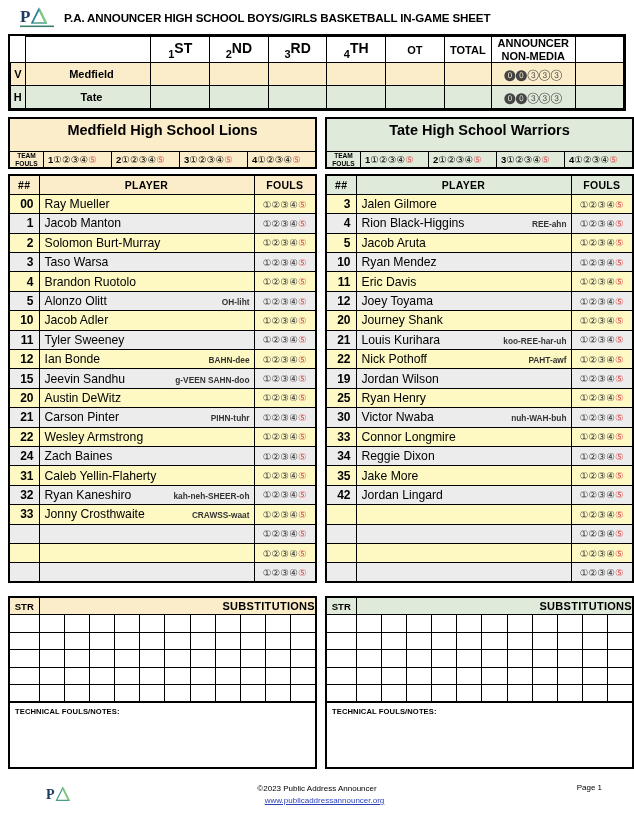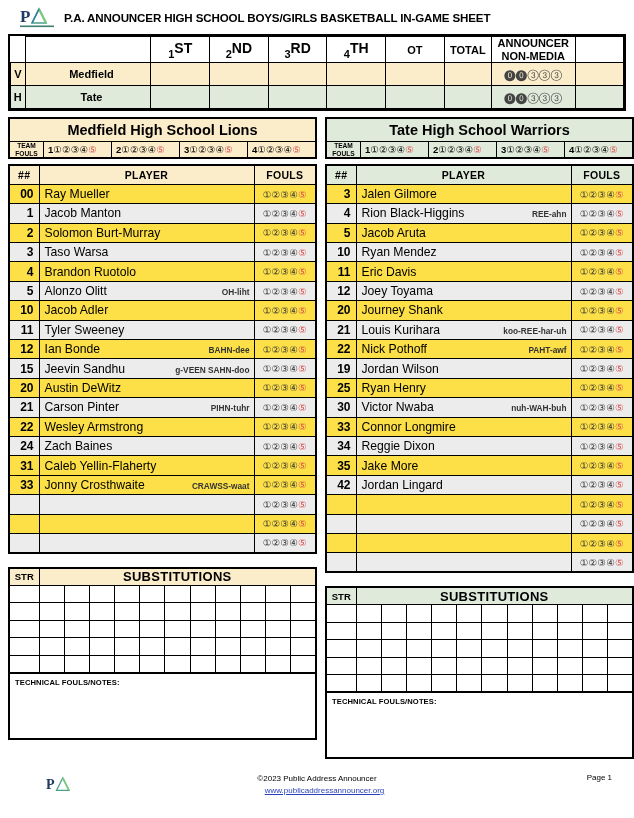--- a/index.html
+++ b/index.html
@@ -98,21 +98,21 @@
     margin: 6px 8px 0 8px;
   }
   .panel { width: 309px; flex: 0 0 309px; }
 
   .team-banner {
     border: 2px solid #000;
     border-bottom: 1px solid #000;
     text-align: center;
     font-weight: bold;
     font-size: 14.5px;
-    padding: 3px 0 3px;
+    padding: 3px 0 13px;
   }
   .banner-v { background: #fbecca; }
   .banner-h { background: #dfeada; }
 
   .tf-row {
     display: flex;
     border: 2px solid #000;
     border-top: none;
     align-items: stretch;
   }
@@ -175,40 +175,40 @@
   }
   .nm {
     font-size: 12.2px; font-weight: normal; color:#000;
     white-space: nowrap;
   }
   .pr {
     font-size: 8.3px; font-weight: bold; color:#333;
     white-space: nowrap; padding-left: 6px;
   }
   tr.alt td { background: #ececec; }
-  tr.plain td { background: #fde047; }
+  tr.plain td { background: #fef9c3; }
 
   
   table.subs {
     border-collapse: collapse;
     width: 100%;
     table-layout: fixed;
     border: 2px solid #000;
     margin-top: 13px;
   }
   table.subs th, table.subs td {
     border: 1px solid #000;
     height: 17.5px;
     padding: 0;
   }
   .subs-str {
     width: 30px; font-size: 9.5px; font-weight: bold; text-align: center;
   }
   .subs-hdr {
-    font-size: 13px; font-weight: bold; text-align: center;
+    font-size: 11px; font-weight: bold; text-align: right;
     letter-spacing: 0.3px;
     margin-left: 36px;
   }
 
   
   .notes {
     border: 2px solid #000;
     border-top: none;
     height: 66px;
     padding: 4px 5px;
@@ -225,21 +225,21 @@
   }
   .f-logo { position:absolute; left: 38px; top: 6px; }
   .f-center {
     position: absolute; left: 0; right: 0; top: 4px;
     text-align: center;
     font-size: 8px;
     line-height: 1.45;
   }
   .f-link { color:#2a3fb8; text-decoration: underline; margin-left: 15px; }
   .f-page {
-    position:absolute; right: 14px; top: 4px;
+    position:absolute; right: 24px; top: 4px;
     font-size: 8px;
   }
 </style>
 </head>
 <body>
 
 <div id="sheet">
 
   <div class="titlebar">
     <div class="logo">
@@ -495,20 +495,30 @@
             <tr class="plain">
               <td class="c-num">31</td>
               <td class="c-name">
                 <div class="nm-wrap">
                   <span class="nm">Caleb Yellin-Flaherty</span>
                   <span class="pr"></span>
                 </div>
               </td>
               <td class="c-foul">①②③④<span class="c5">⑤</span></td>
             </tr>
+            <tr class="alt">
+              <td class="c-num">32</td>
+              <td class="c-name">
+                <div class="nm-wrap">
+                  <span class="nm">Ryan Kaneshiro</span>
+                  <span class="pr">kah-neh-SHEER-oh</span>
+                </div>
+              </td>
+              <td class="c-foul">①②③④<span class="c5">⑤</span></td>
+            </tr>
             <tr class="plain">
               <td class="c-num">33</td>
               <td class="c-name">
                 <div class="nm-wrap">
                   <span class="nm">Jonny Crosthwaite</span>
                   <span class="pr">CRAWSS-waat</span>
                 </div>
               </td>
               <td class="c-foul">①②③④<span class="c5">⑤</span></td>
             </tr>

